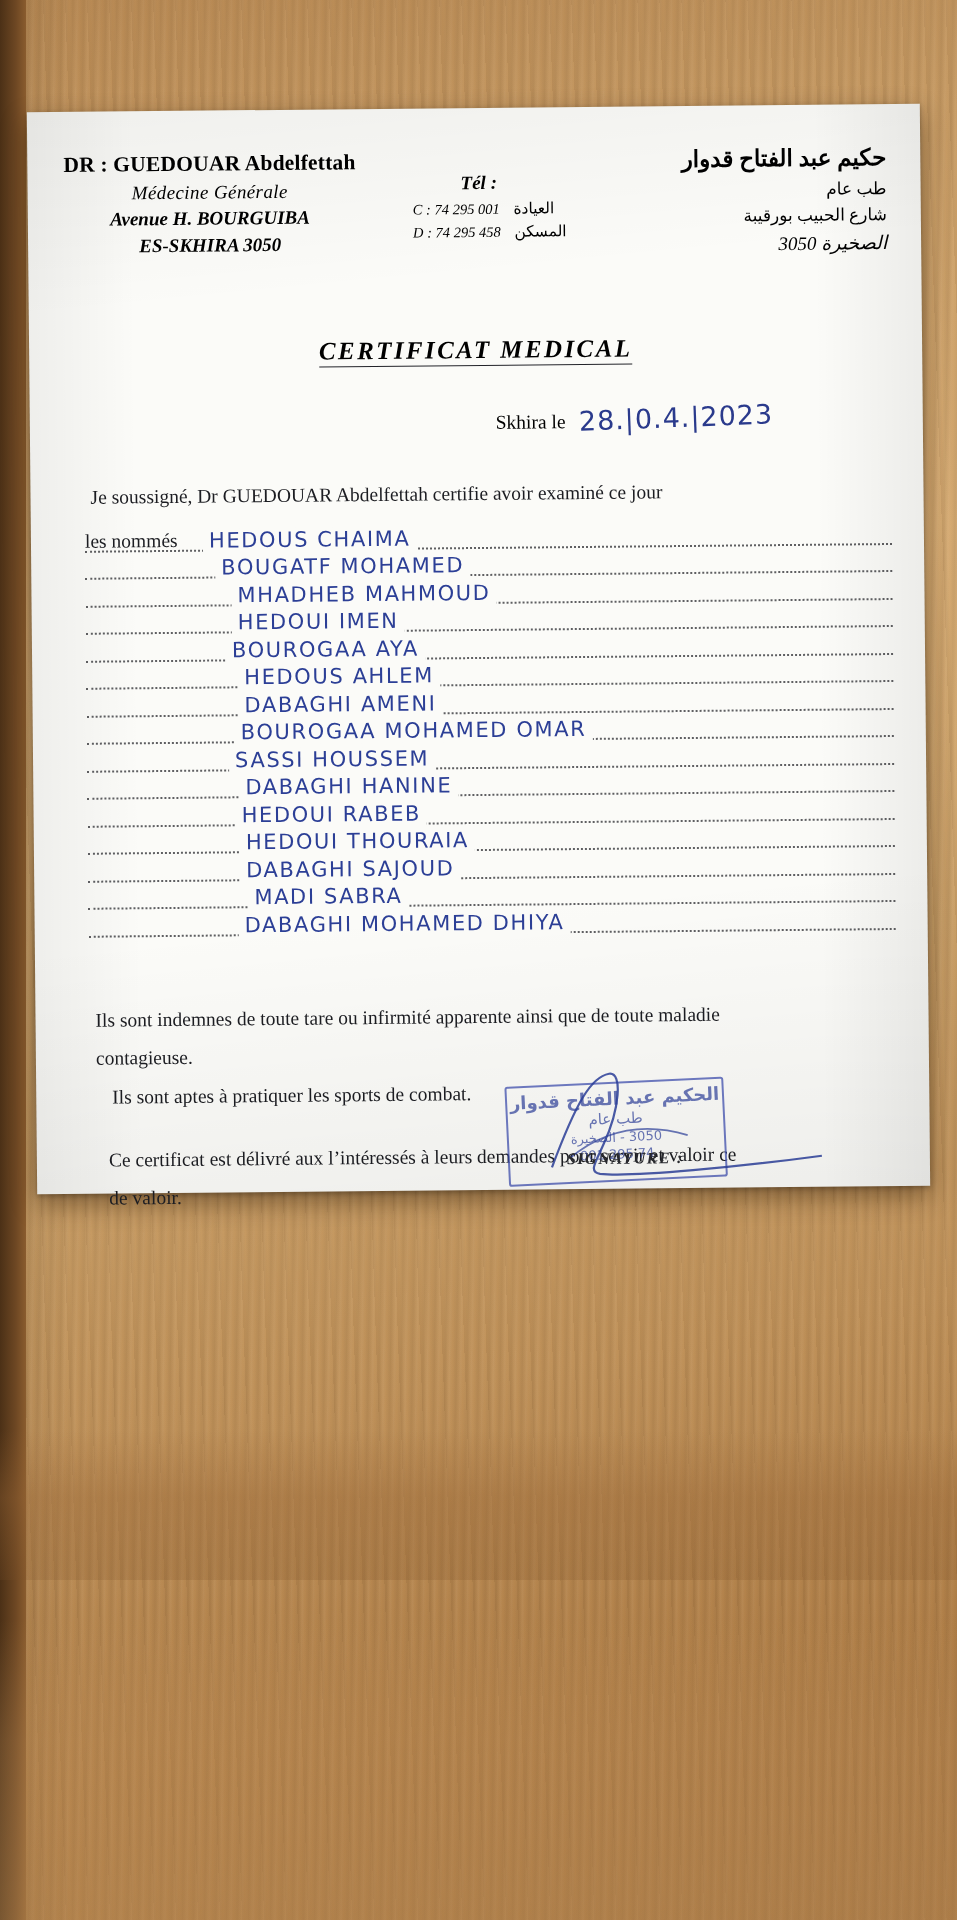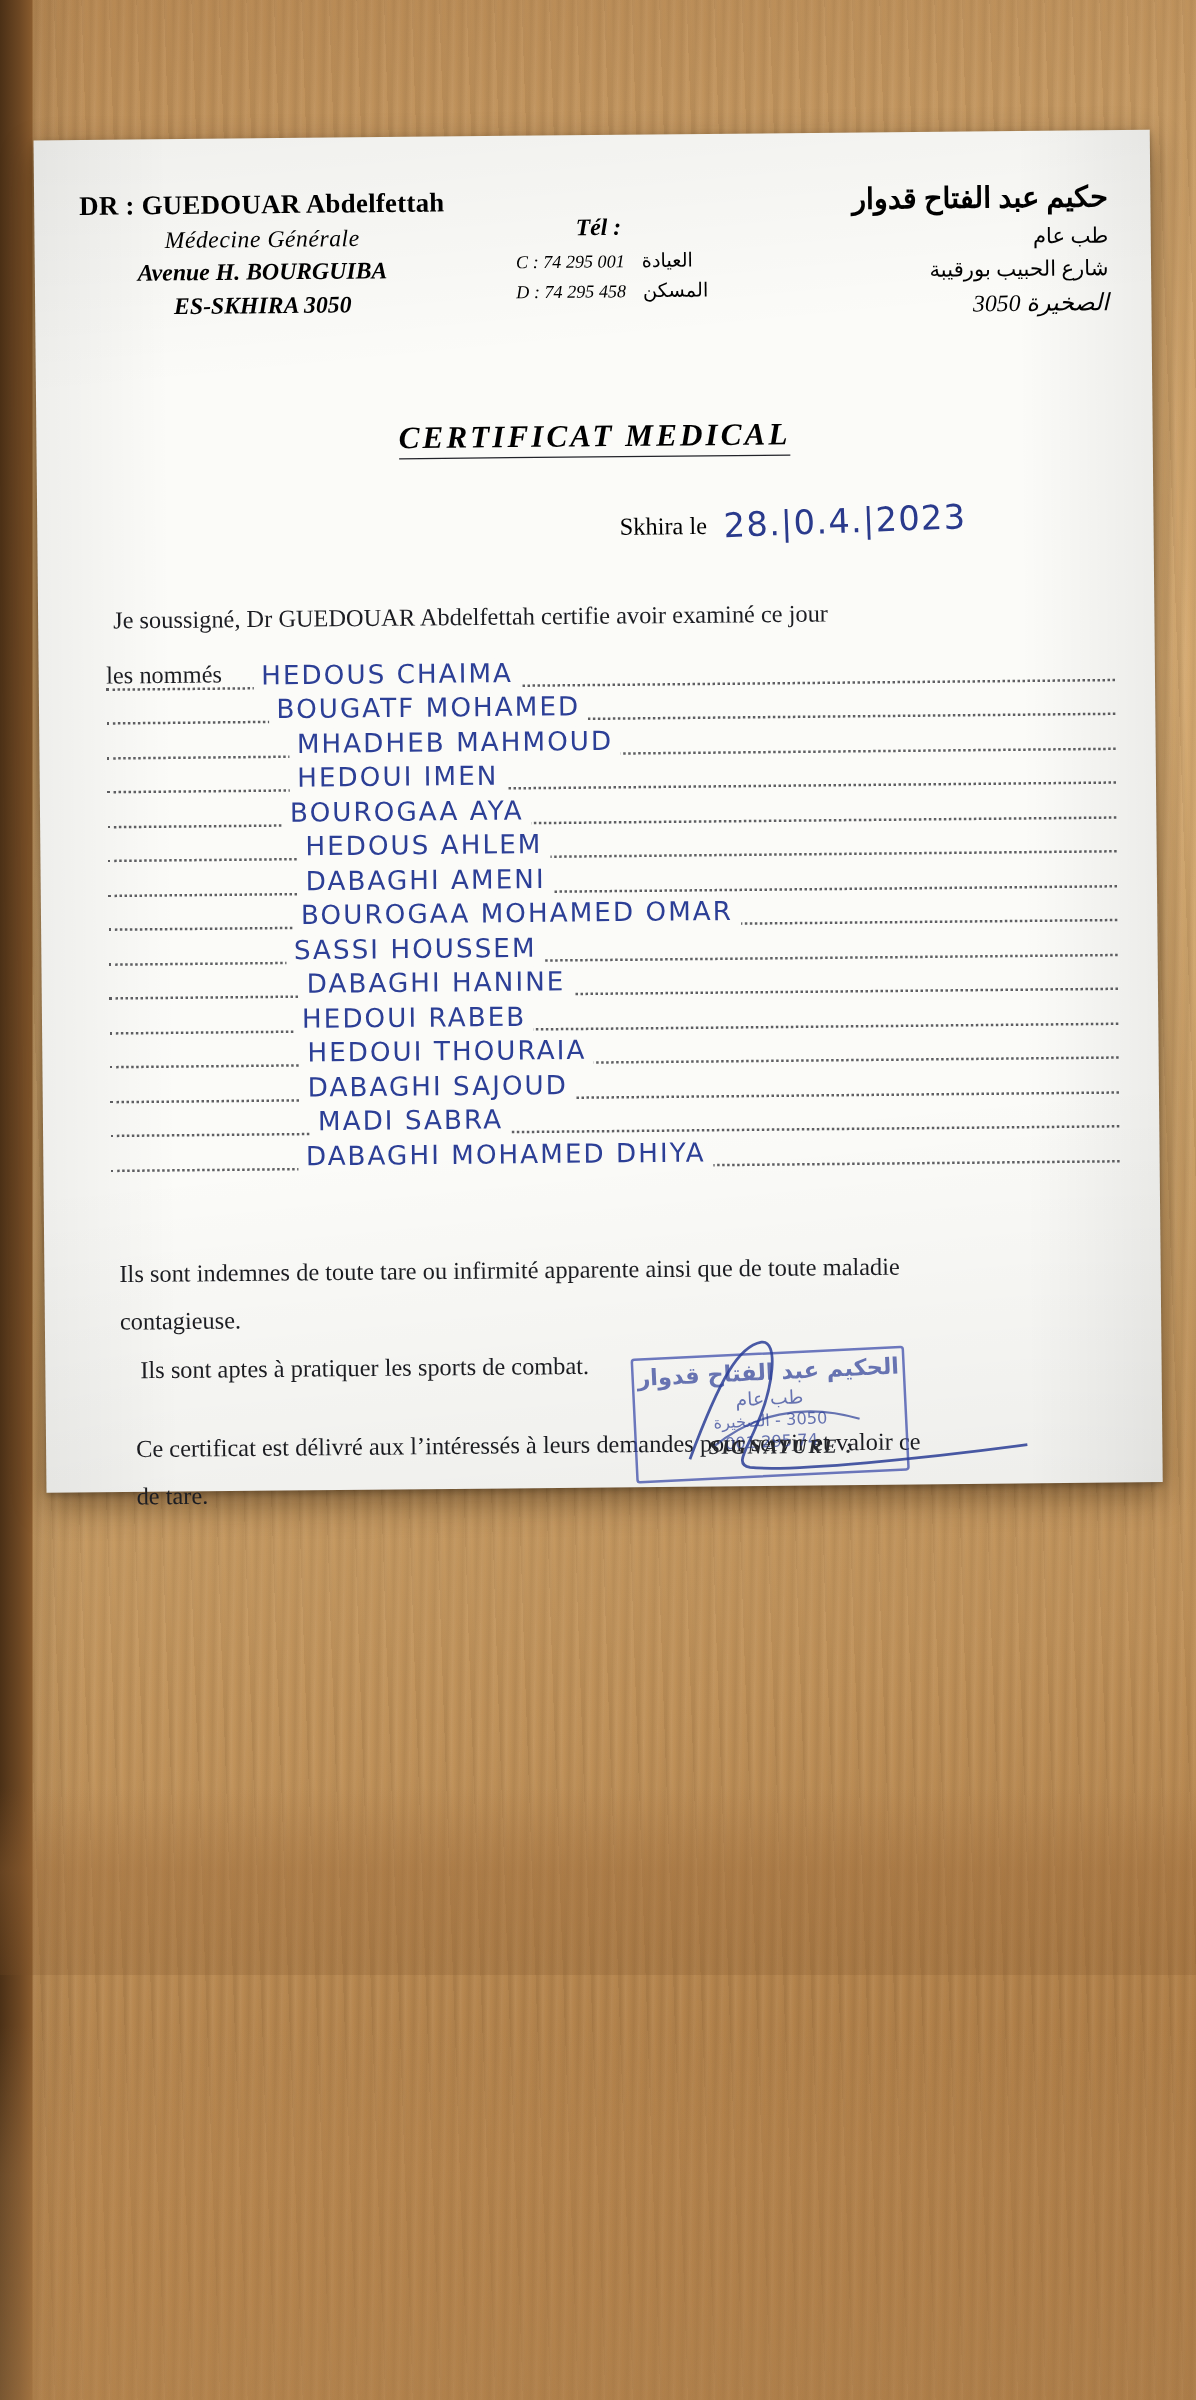--- a/index.html
+++ b/index.html
@@ -399,21 +399,21 @@
 
     <div class="para p-indemnes">
       <span>Ils sont indemnes de toute tare ou infirmité apparente ainsi que de toute maladie</span><br>
       <span>contagieuse.</span>
     </div>
 
     <div class="para p-aptes">Ils sont  aptes  à pratiquer les sports de combat.</div>
 
     <div class="para p-delivre">
       <span>Ce certificat est délivré aux l’intéressés à leurs demandes  pour servir et valoir ce</span><br>
-      <span>de tare.</span>
+      <span>de valoir.</span>
     </div>
 
     <div class="stamp">
       <div class="s1">الحكيم عبد الفتاح قدوار</div>
       <div class="s2">طب عام</div>
       <div class="s3">3050 - الصخيرة</div>
       <div class="s4">74 295 001</div>
     </div>
 
     <svg class="sig-scribble" viewBox="0 0 360 130">

